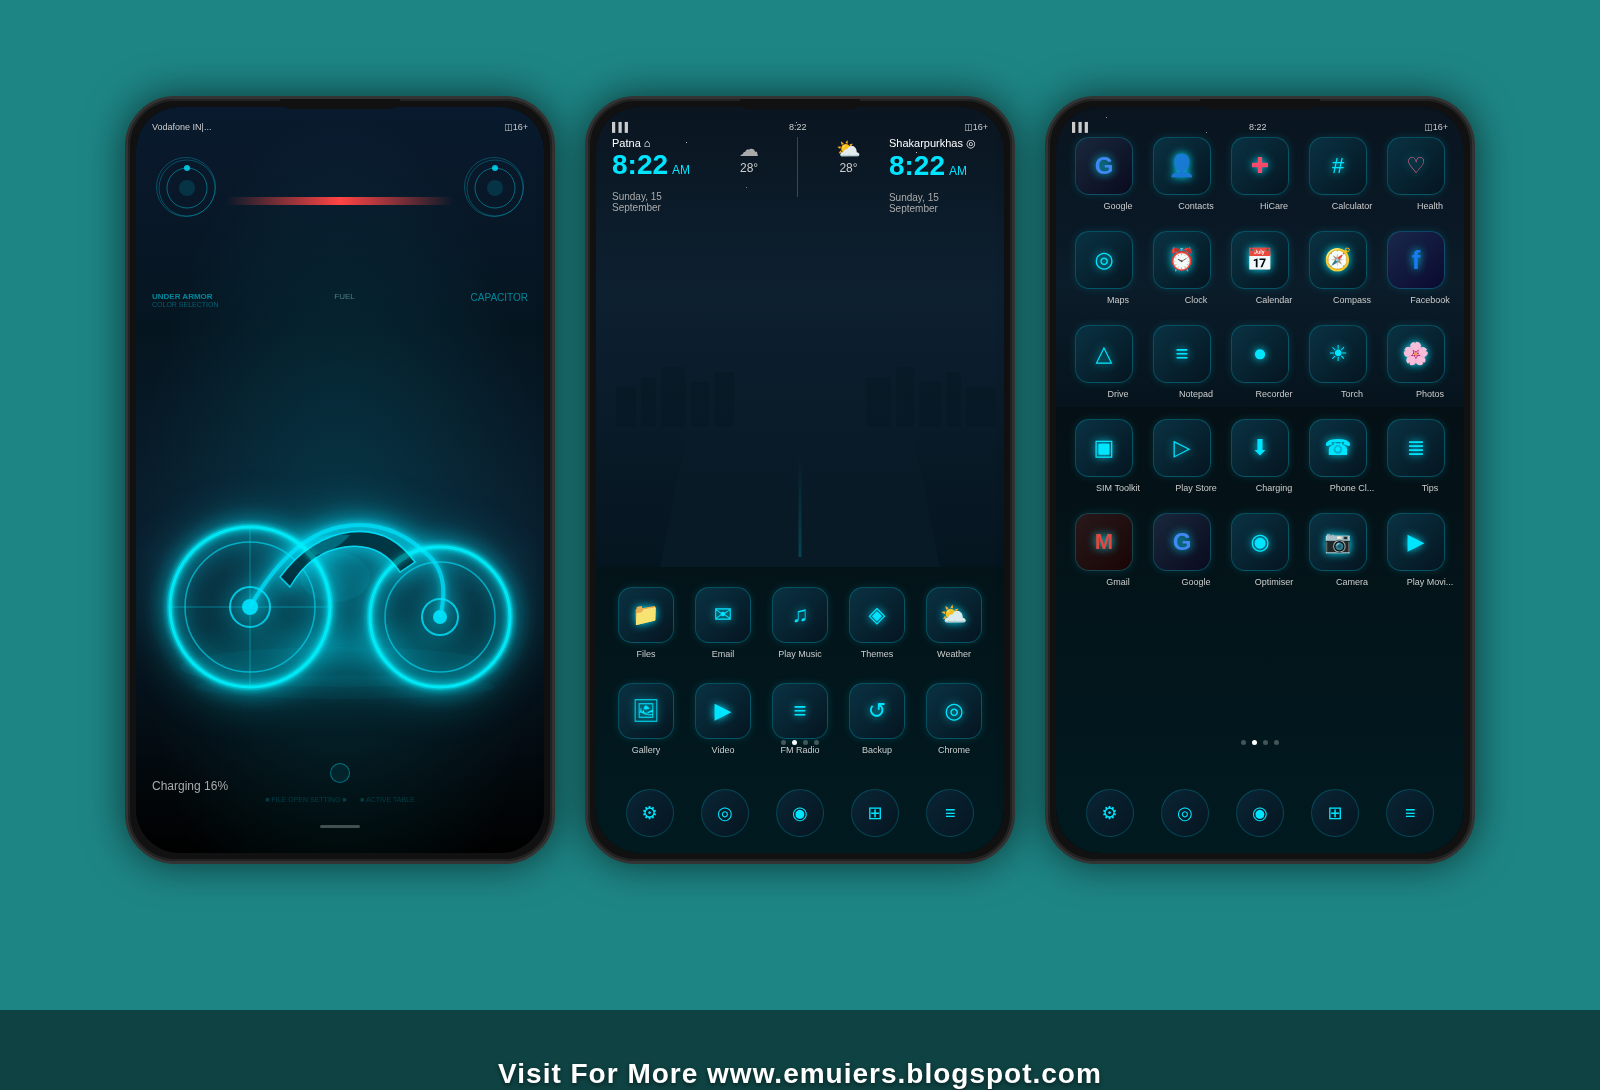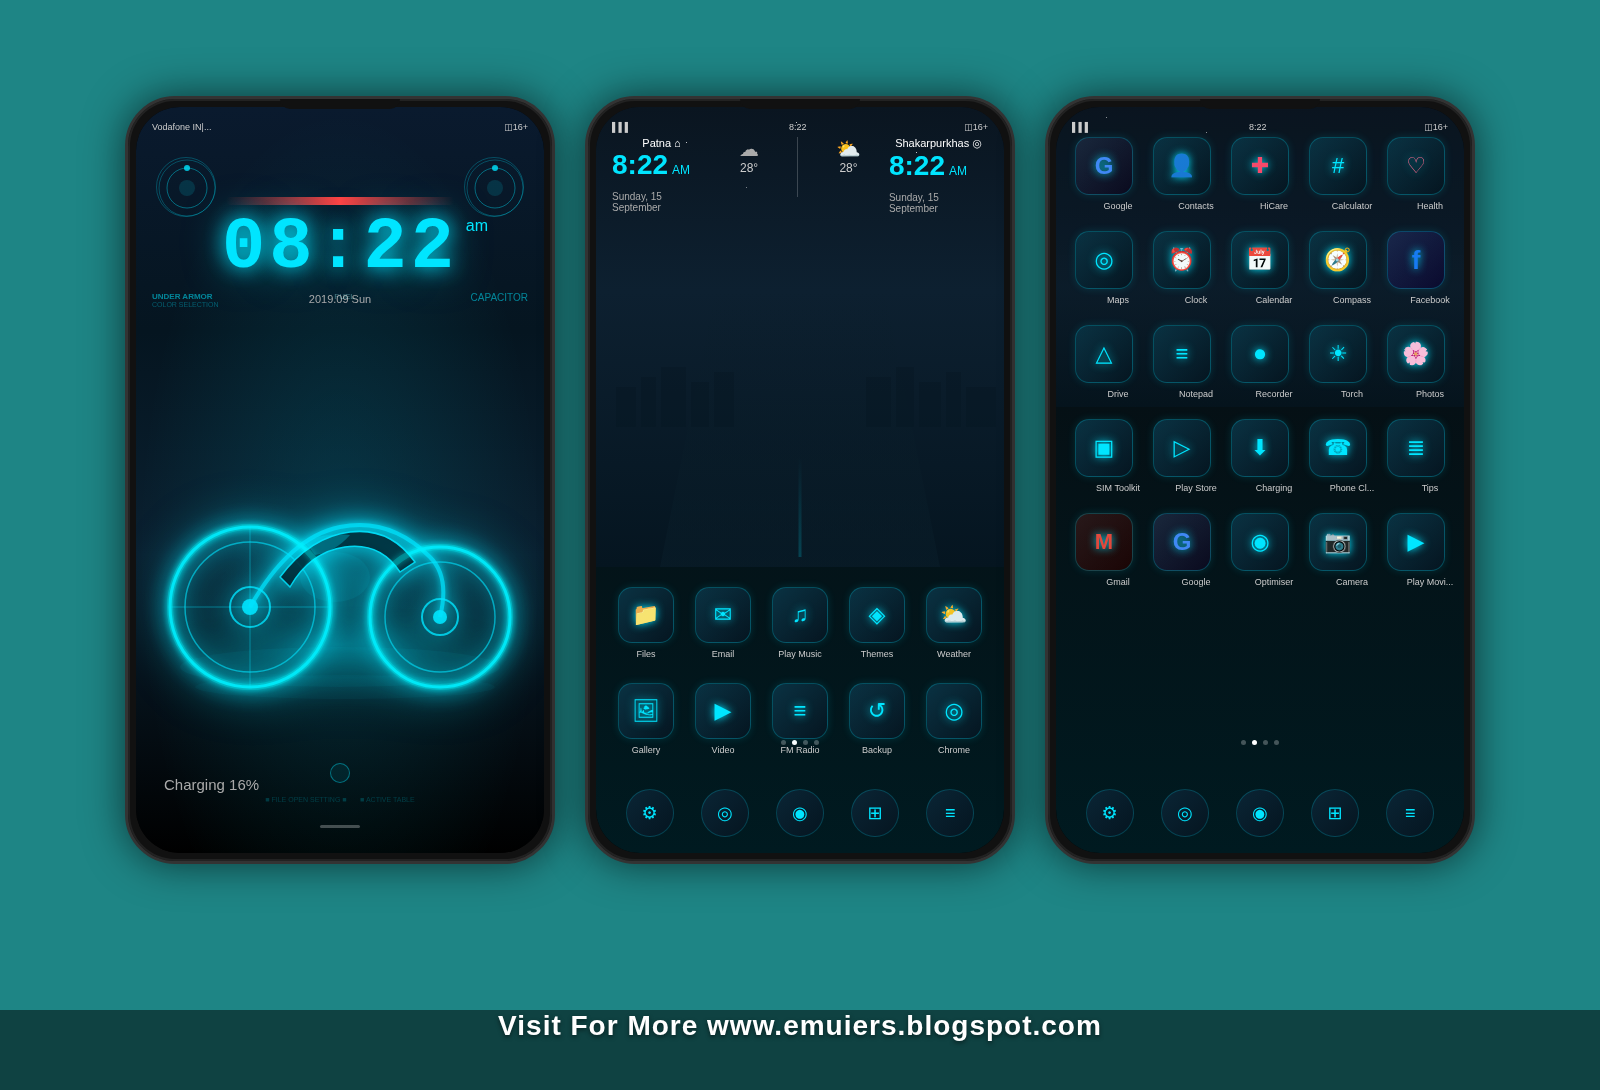--- a/index.html
+++ b/index.html
@@ -134,23 +134,23 @@
       top: 185px;
       left: 16px; right: 16px;
       display: flex;
       justify-content: space-between;
       z-index: 5;
     }
 
     .phone1-bottom {
       position: absolute;
       bottom: 60px;
-      left: 28px;
+      left: 16px;
       color: #aaa;
-      font-size: 15px;
+      font-size: 12px;
       z-index: 10;
     }
 
     
     .phone2-bg {
       position: absolute;
       inset: 0;
       background: linear-gradient(180deg, #0a1520 0%, #051015 40%, #001a20 100%);
     }
 
@@ -164,21 +164,20 @@
     .weather-row {
       display: flex;
       gap: 20px;
       align-items: flex-start;
     }
 
     .weather-city {
       color: #fff;
       font-size: 11px;
       margin-bottom: 2px;
-      text-align: center;
     }
 
     .weather-time {
       color: #00e5ff;
       font-size: 28px;
       font-weight: bold;
       line-height: 1;
     }
 
     .weather-ampm {
@@ -357,21 +356,21 @@
       white-space: nowrap;
       margin-left: 28px;
     }
 
     .footer-bar {
       position: absolute;
       bottom: 0;
       left: 0; right: 0;
       height: 80px;
       display: flex;
-      align-items: flex-start;
+      align-items: flex-end;
       justify-content: center;
       background: rgba(0,0,0,0.5);
     }
 
     .footer-text {
       color: #fff;
       font-size: 28px;
       font-weight: bold;
       text-align: center;
       letter-spacing: 1px;
@@ -438,27 +437,20 @@
         </svg>
       </div>
 
       <div class="hud-bar"></div>
 
       <div class="status-bar">
         <span class="status-text">Vodafone IN|...</span>
         <span class="status-text">◫16+</span>
       </div>
 
-      <div class="phone1-clock">
-        <div style="position:relative; display:inline-block;">
-          <span class="phone1-time">08:22</span>
-          <span class="phone1-ampm">am</span>
-        </div>
-        <div class="phone1-date">2019.09 Sun</div>
-      </div>
 
       <div class="phone1-labels">
         <div>
           <div style="color:#00e5ff88; font-size:8px; font-weight:bold;">UNDER ARMOR</div>
           <div style="color:#00e5ff55; font-size:7px;">COLOR SELECTION</div>
         </div>
         <div style="color:#aaffff66; font-size:8px;">FUEL</div>
         <div style="color:#00e5ff88; font-size:10px;">CAPACITOR</div>
       </div>
 

